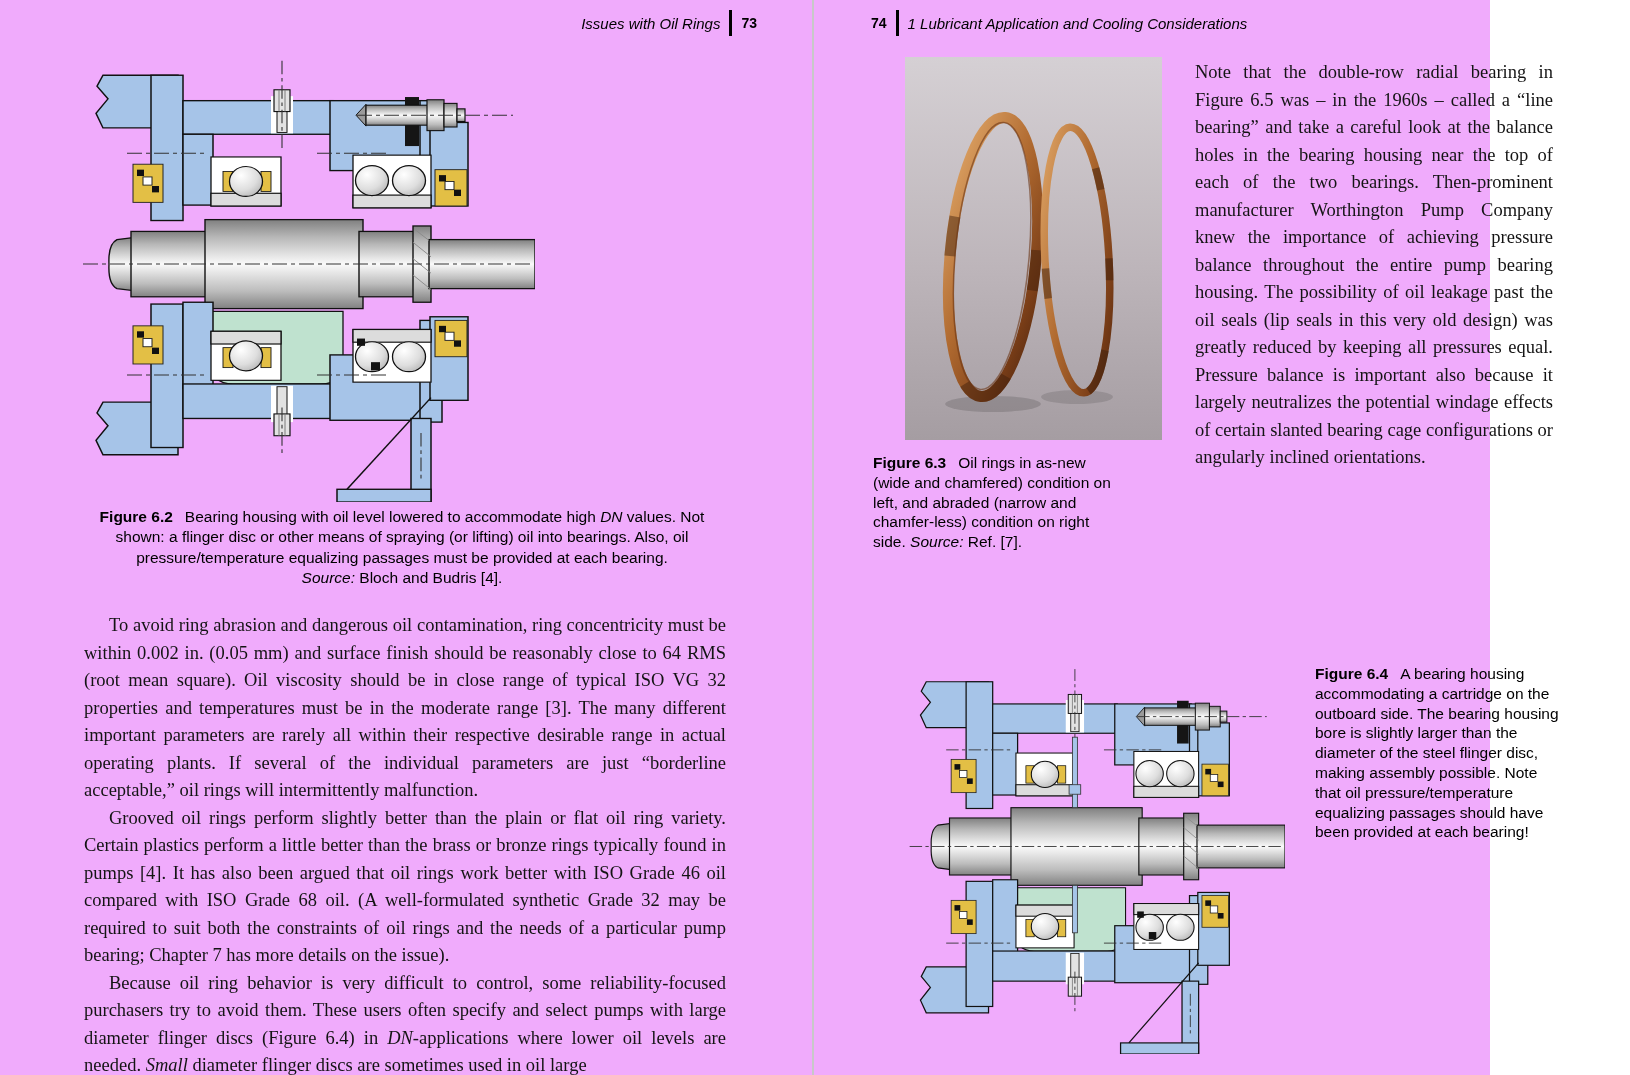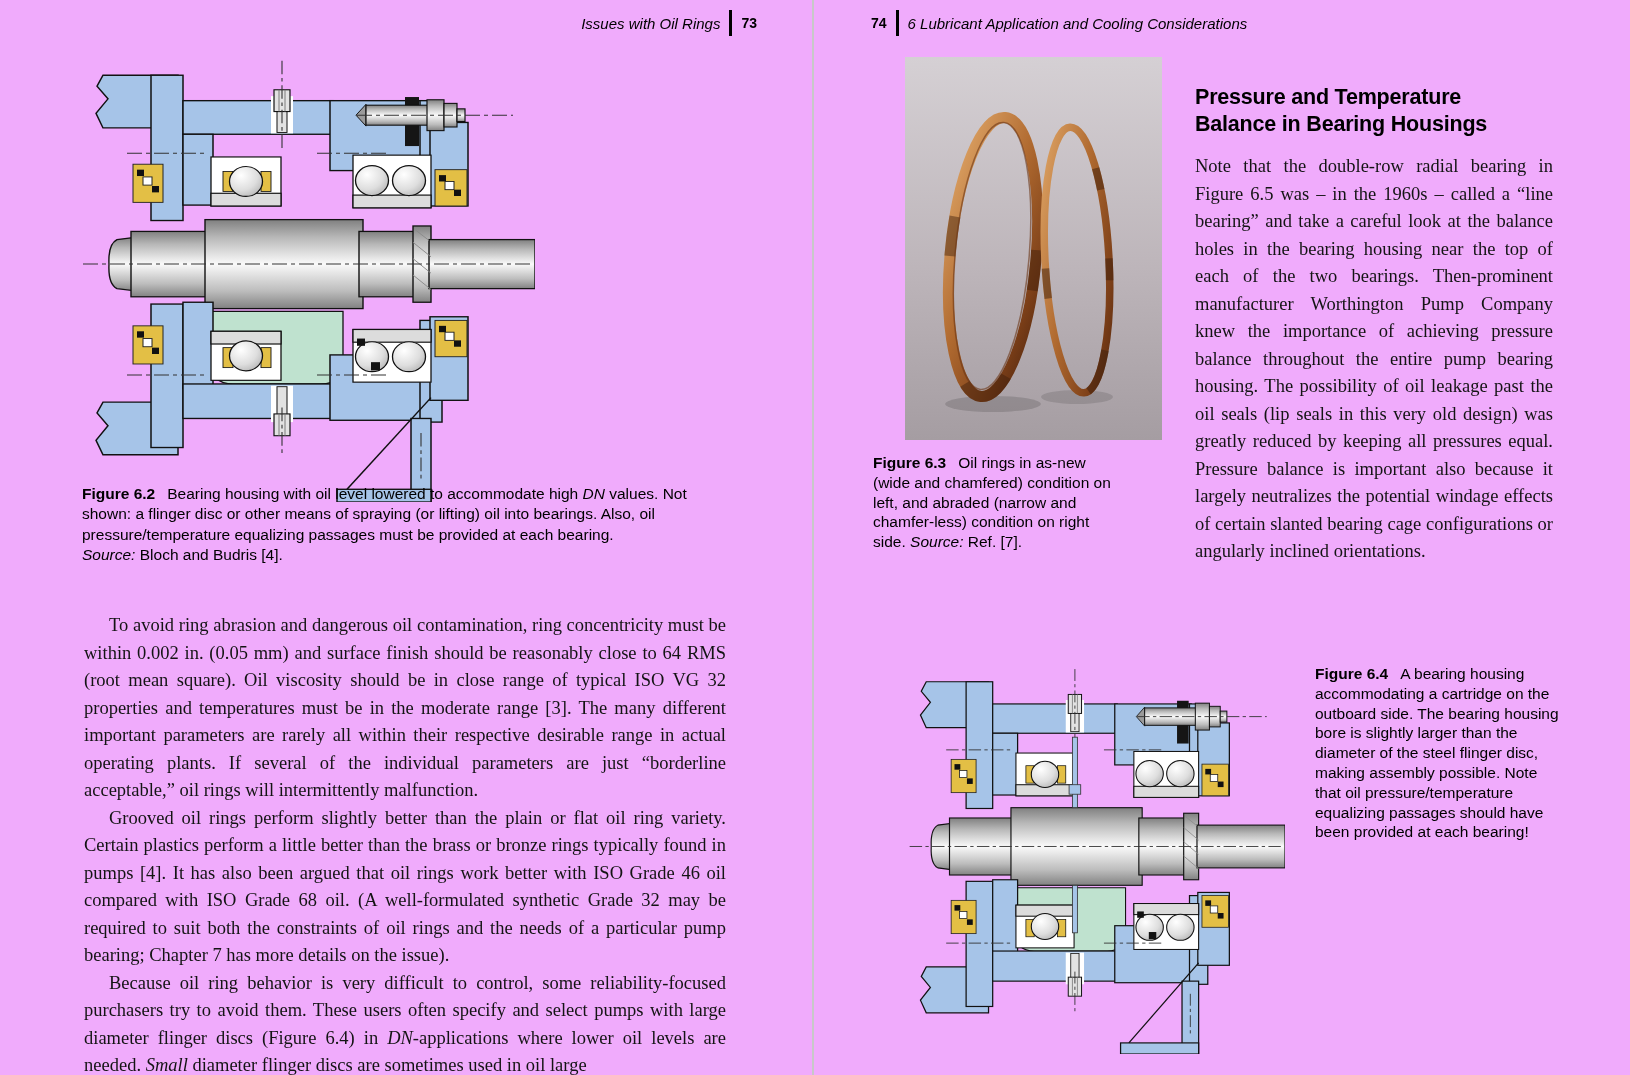--- a/index.html
+++ b/index.html
@@ -1,20 +1,20 @@
 <!DOCTYPE html>
 <html><head>
 <meta charset="utf-8">
 <style>
   html,body{margin:0;padding:0;background:#ffffff;}
   body{width:1630px;height:1075px;position:relative;overflow:hidden;
        font-family:"Liberation Serif", serif;color:#141414;}
   .page{position:absolute;top:0;height:1075px;background:#f0abfc;}
   #left-page{left:0;width:813px;}
-  #right-page{left:813px;width:817px;}
+  #right-page{left:813px;width:677px;}
   #gutter{position:absolute;left:812px;top:0;width:2px;height:1075px;background:#c8c8c8;}
 
   
   .runhead{position:absolute;display:flex;align-items:center;
            font-family:"Liberation Sans", sans-serif;font-size:15px;color:#000;}
   .runhead .rh-title{font-style:italic;}
   .runhead .rh-bar{width:3px;height:26px;background:#000;margin:0 9px;}
   .runhead .rh-num{font-weight:bold;font-style:normal;font-size:14px;}
 
   
@@ -180,38 +180,38 @@
     <span class="rh-bar"></span>
     <span class="rh-num">73</span>
   </div>
 
   <div class="abs" style="left:75px;top:48px;">
     <svg width="460" height="454" viewBox="0 0 460 500" preserveAspectRatio="none">
       <use href="#bh"></use>
     </svg>
   </div>
 
-  <div class="cap abs" style="left:82px;top:484px;width:640px;">
+  <div class="cap abs" style="left:82px;top:507px;width:640px;text-align:center;">
     <span class="cap-label">Figure 6.2</span><span class="cap-gap"></span><span>Bearing housing with oil level lowered to accommodate high </span><i>DN</i><span> values. Not shown: a flinger disc or other means of spraying (or lifting) oil into bearings. Also, oil pressure/temperature equalizing passages must be provided at each bearing.</span><br>
     <i>Source:</i><span> Bloch and Budris [4].</span>
   </div>
 
   <div class="bodycol abs" style="left:84px;top:612px;width:642px;">
     <p>To avoid ring abrasion and dangerous oil contamination, ring concentricity must be within 0.002 in. (0.05 mm) and surface finish should be reasonably close to 64 RMS (root mean square). Oil viscosity should be in close range of typical ISO VG 32 properties and temperatures must be in the moderate range [3]. The many different important parameters are rarely all within their respective desirable range in actual operating plants. If several of the individual parameters are just “borderline acceptable,” oil rings will intermittently malfunction.</p>
     <p>Grooved oil rings perform slightly better than the plain or flat oil ring variety. Certain plastics perform a little better than the brass or bronze rings typically found in pumps [4]. It has also been argued that oil rings work better with ISO Grade 46 oil compared with ISO Grade 68 oil. (A well-formulated synthetic Grade 32 may be required to suit both the constraints of oil rings and the needs of a particular pump bearing; Chapter 7 has more details on the issue).</p>
     <p><span>Because oil ring behavior is very difficult to control, some reliability-focused purchasers try to avoid them. These users often specify and select pumps with large diameter flinger discs (Figure 6.4) in </span><i>DN</i><span>-applications where lower oil levels are needed. </span><i>Small</i><span> diameter flinger discs are sometimes used in oil large</span></p>
   </div>
 </div>
 
 <div class="page" id="right-page">
 
   <div class="runhead" style="top:10px;left:58px;">
     <span class="rh-num">74</span>
     <span class="rh-bar"></span>
-    <span class="rh-title">6  Lubricant Application and Cooling Considerations</span>
+    <span class="rh-title">1  Lubricant Application and Cooling Considerations</span>
   </div>
 
   <div class="abs" style="left:92px;top:57px;">
     <svg width="257" height="383" viewBox="0 0 257 383">
       <rect x="0" y="0" width="257" height="383" fill="url(#phbg)"></rect>
       <ellipse cx="88" cy="347" rx="48" ry="8" fill="#000000" opacity="0.14"></ellipse>
       <ellipse cx="172" cy="340" rx="36" ry="7" fill="#000000" opacity="0.12"></ellipse>
       <g transform="rotate(5 88 200)">
         <ellipse cx="88" cy="200" rx="43" ry="140" fill="none" stroke="url(#copg)" stroke-width="11"></ellipse>
         <ellipse cx="88" cy="200" rx="43" ry="140" fill="none" stroke="#3c1d0b" stroke-width="11" opacity="0.45" stroke-dasharray="30 90 55 130 40 260"></ellipse>
@@ -222,24 +222,20 @@
         <ellipse cx="172" cy="203" rx="32" ry="133" fill="none" stroke="#3c1d0b" stroke-width="7.5" opacity="0.5" stroke-dasharray="22 70 45 110 30 200"></ellipse>
       </g>
     </svg>
   </div>
 
   <div class="cap cap-small abs" style="left:60px;top:453px;width:252px;">
     <span class="cap-label">Figure 6.3</span><span class="cap-gap"></span><span>Oil rings in as-new (wide and chamfered) condition on left, and abraded (narrow and chamfer-less) condition on right side. </span><i>Source:</i><span> Ref. [7].</span>
   </div>
 
   <div class="abs" style="left:382px;top:44px;width:358px;">
-    <div class="section-heading" style="margin-top:40px;">
-      <span style="display:block;">Pressure and Temperature</span>
-      <span style="display:block;">Balance in Bearing Housings</span>
-    </div>
     <div class="bodycol" style="margin-top:15px;">
       <p style="text-indent:0;">Note that the double-row radial bearing in Figure 6.5 was – in the 1960s – called a “line bearing” and take a careful look at the balance holes in the bearing housing near the top of each of the two bearings. Then-prominent manufacturer Worthington Pump Company knew the importance of achieving pressure balance throughout the entire pump bearing housing. The possibility of oil leakage past the oil seals (lip seals in this very old design) was greatly reduced by keeping all pressures equal. Pressure balance is important also because it largely neutralizes the potential windage effects of certain slanted bearing cage configurations or angularly inclined orientations.</p>
     </div>
   </div>
 
   <div class="abs" style="left:90px;top:658px;">
     <svg width="382" height="396" viewBox="0 0 460 500" preserveAspectRatio="none">
       <use href="#bh"></use>
       <g fill="#a6c4e8" stroke="#333" stroke-width="1">
         <rect x="204" y="100" width="6" height="89"></rect>

